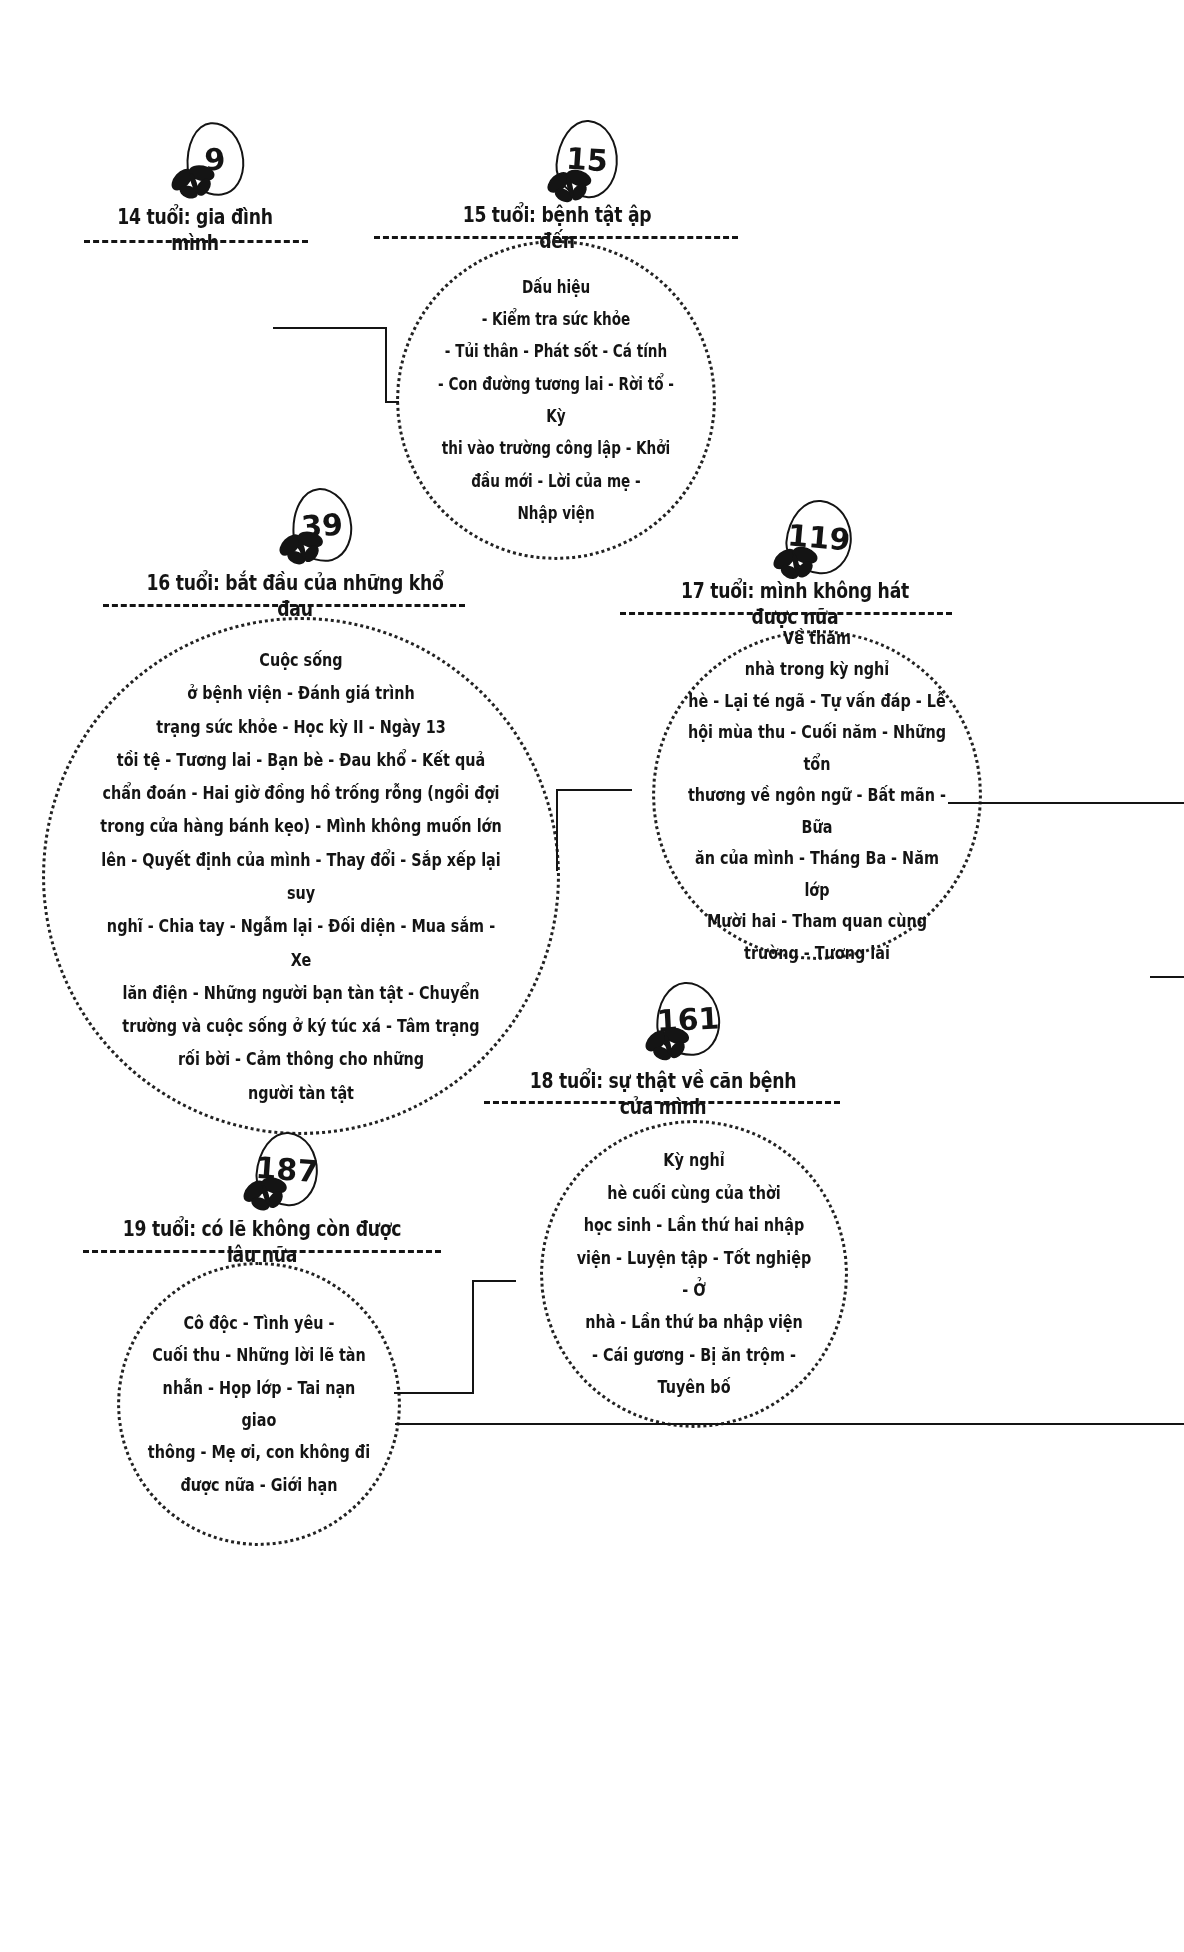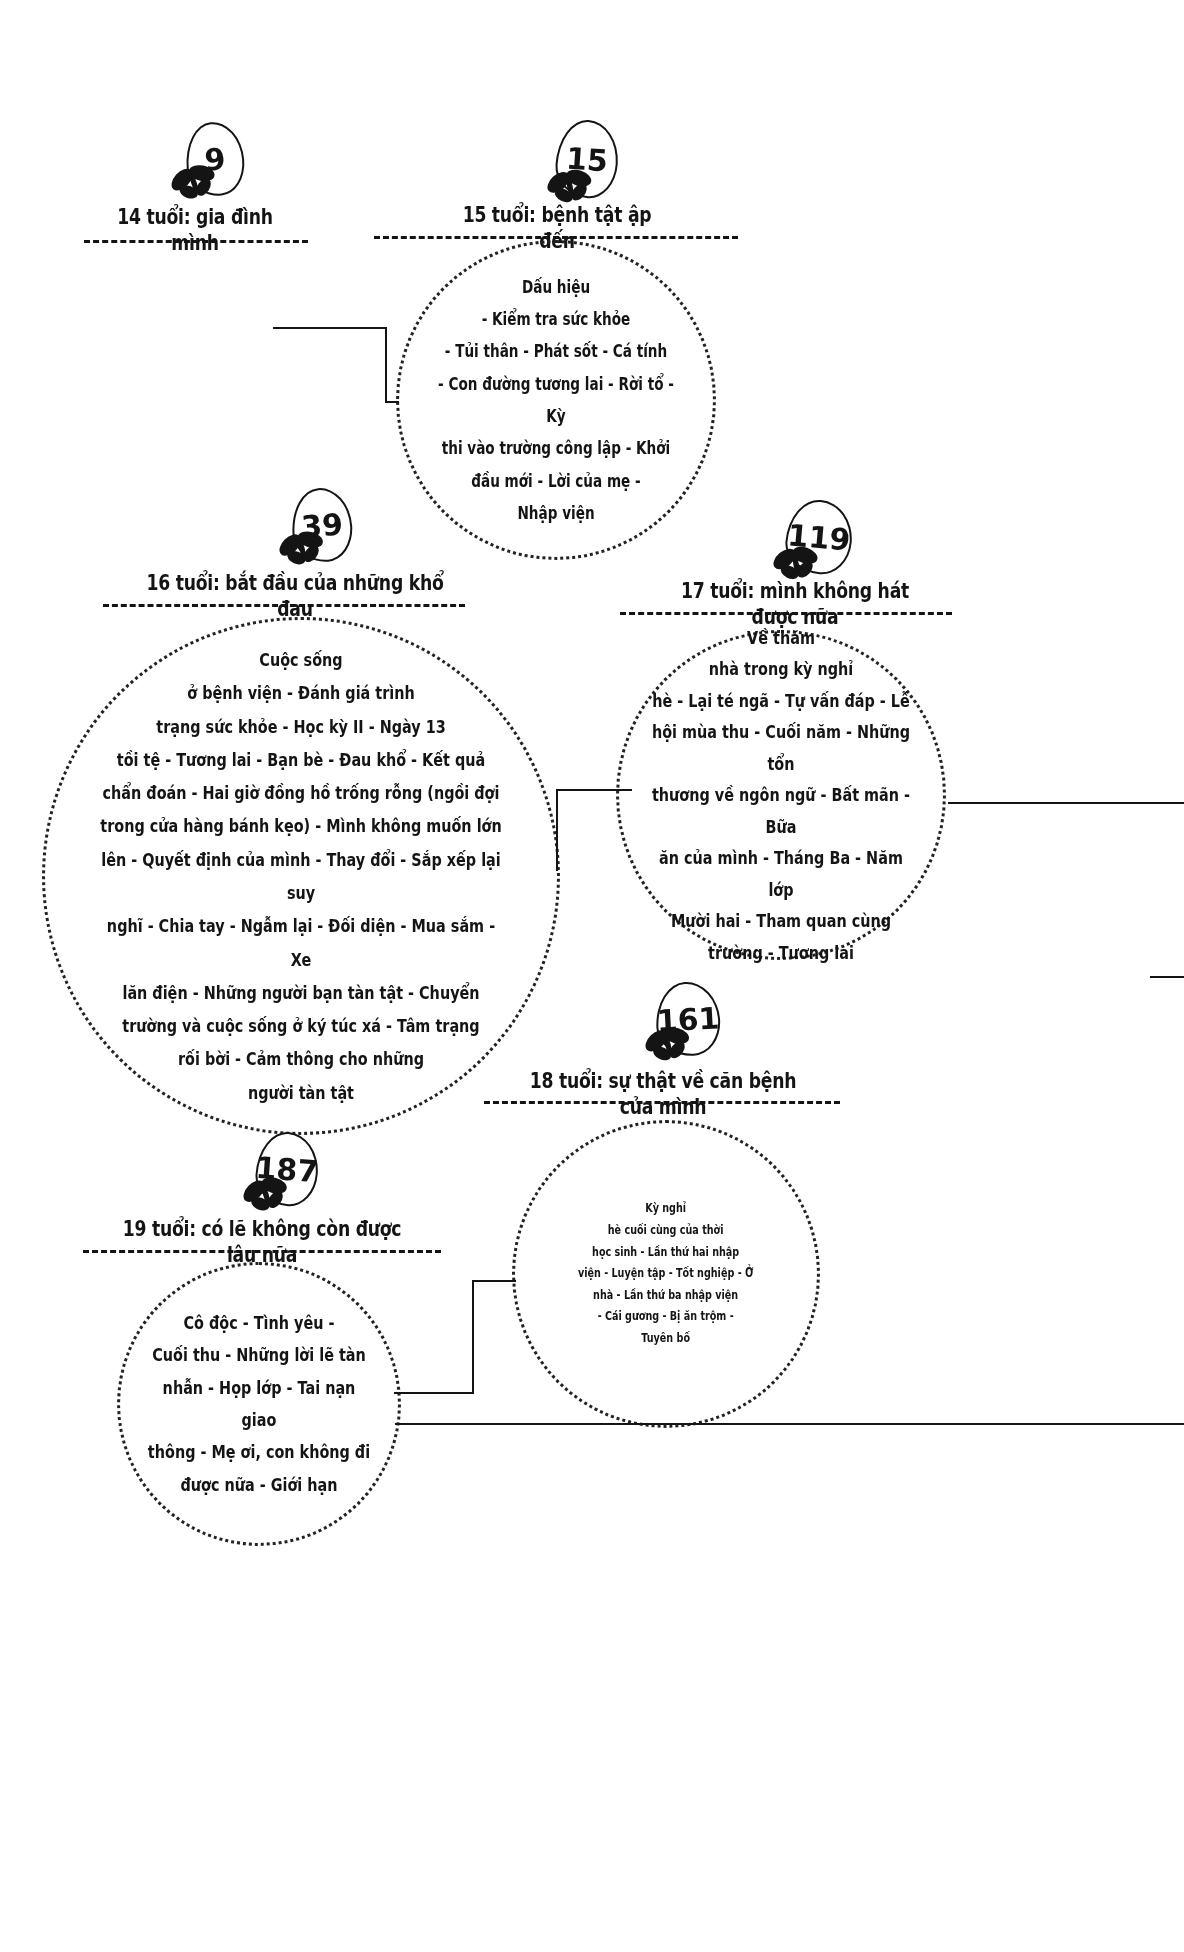--- a/index.html
+++ b/index.html
@@ -51,28 +51,28 @@
   .f3 { left:276px; top:530px; transform:rotate(-15deg); }
   .t3 { left:112px; top:570px; width:366px; }
   .u3 { left:103px; top:604px; width:362px; }
   .o3 { left:42px;  top:617px; width:512px; height:512px; font-size:18px; line-height:1.85; }
 
   
   .b4 { left:786px; top:500px; width:62px; height:70px; transform:rotate(5deg); }
   .f4 { left:770px; top:545px; transform:rotate(-10deg); }
   .t4 { left:628px; top:578px; width:334px; }
   .u4 { left:620px; top:612px; width:332px; }
-  .o4 { left:616px; top:630px; width:324px; height:324px; font-size:18px; line-height:1.75; }
+  .o4 { left:652px; top:630px; width:324px; height:324px; font-size:18px; line-height:1.75; }
 
   
   .b5 { left:656px; top:982px; width:60px; height:70px; transform:rotate(-3deg); }
   .f5 { left:642px; top:1026px; transform:rotate(-14deg); }
   .t5 { left:478px; top:1068px; width:370px; }
   .u5 { left:484px; top:1101px; width:356px; }
-  .o5 { left:512px; top:1120px; width:302px; height:302px; font-size:12px; line-height:1.8; }
+  .o5 { left:540px; top:1120px; width:302px; height:302px; font-size:18px; line-height:1.8; }
 
   
   .b6 { left:256px; top:1132px; width:58px; height:70px; transform:rotate(4deg); }
   .f6 { left:240px; top:1176px; transform:rotate(-16deg); }
   .t6 { left:82px;  top:1216px; width:360px; }
   .u6 { left:83px;  top:1250px; width:358px; }
   .o6 { left:117px; top:1262px; width:278px; height:278px; font-size:18px; line-height:1.8; }
 
   
   .l1a { left:273px;  top:327px;  width:114px; height:2px; }

